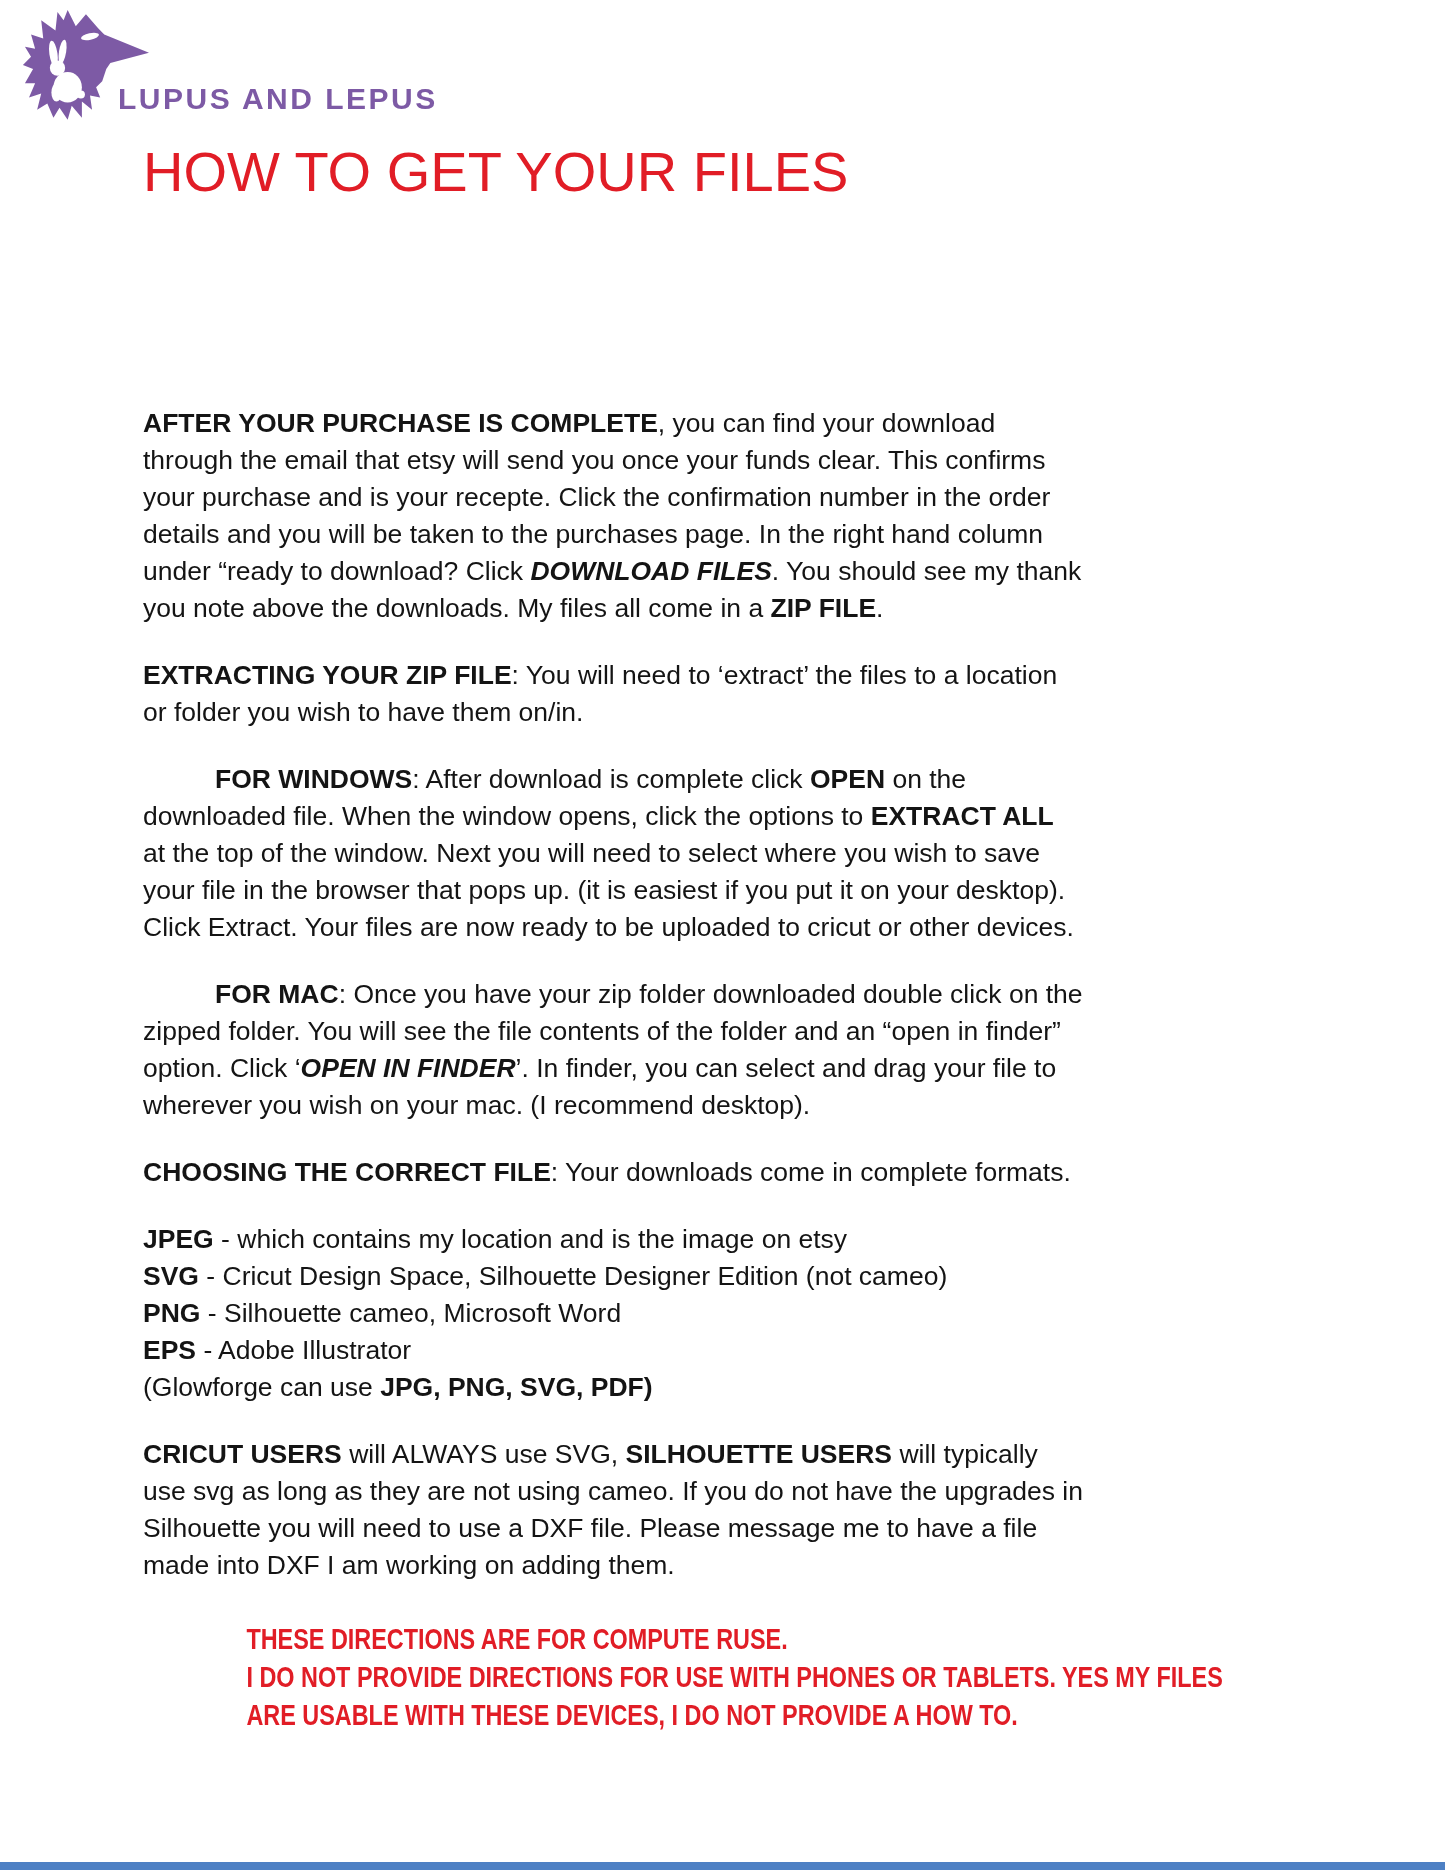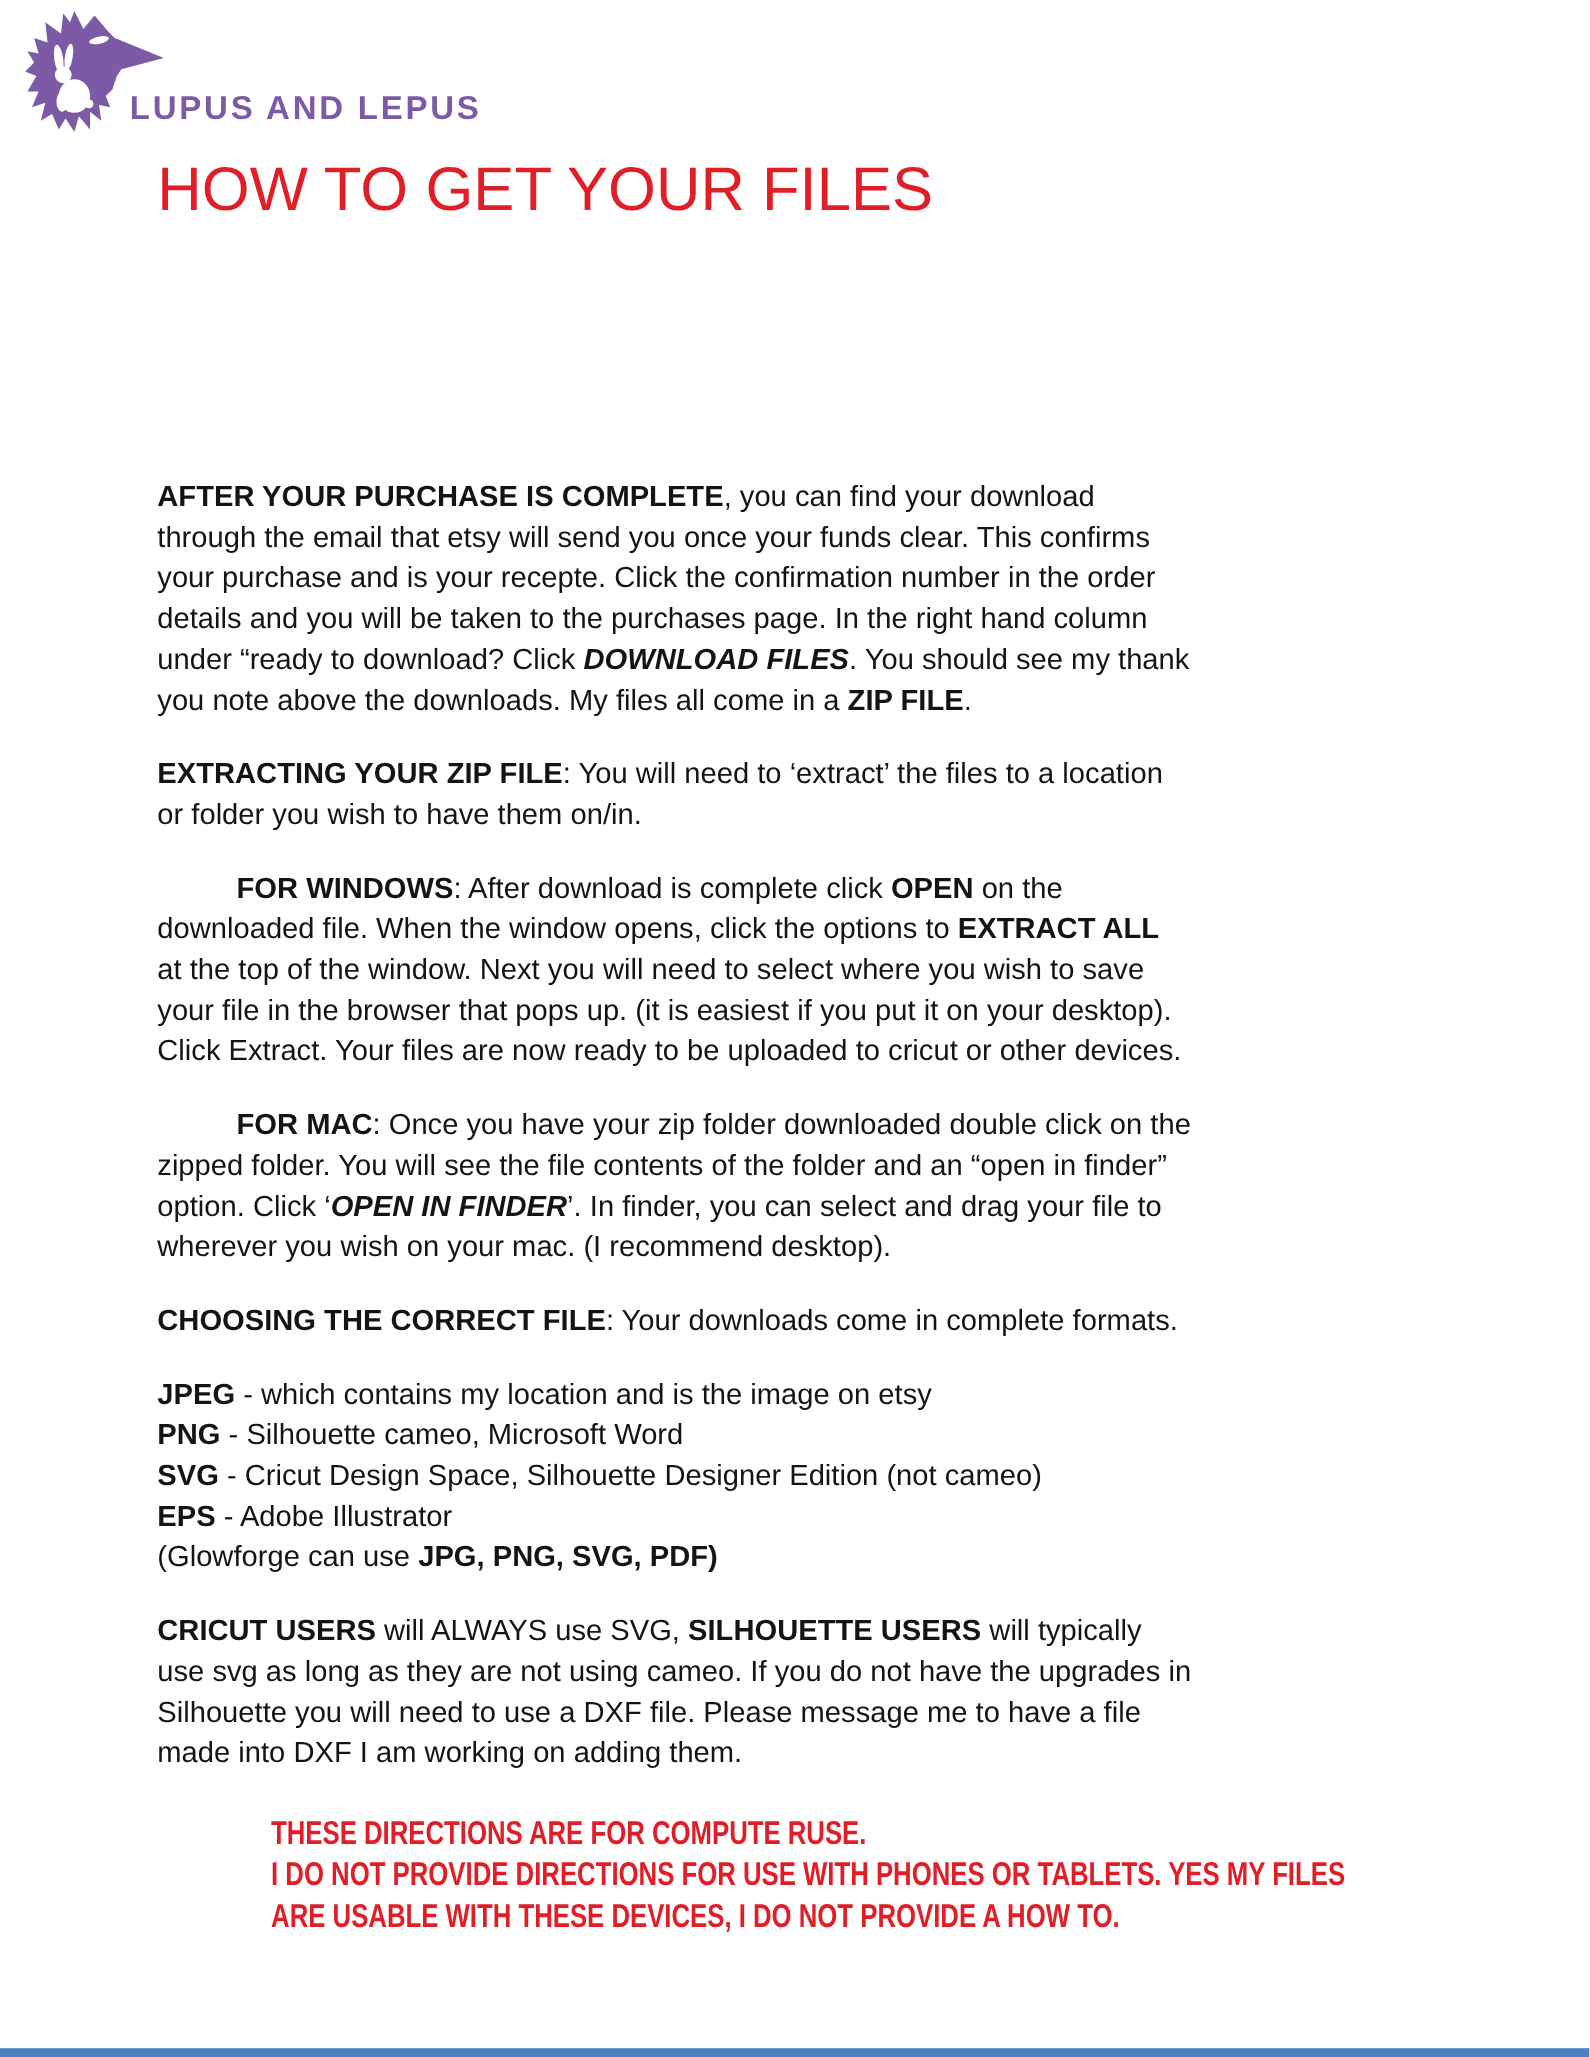--- a/index.html
+++ b/index.html
@@ -27,21 +27,21 @@
   }
   
   .title {
     position: absolute; top: 140px; left: 143px; width: 940px;
     color: var(--red);
     font-size: 56px; line-height: 64px; font-weight: 400;
   }
   
   .content {
     position: absolute; top: 405px; left: 143px; width: 940px;
-    font-size: 26.5px; line-height: 37px; margin-top: 28px;
+    font-size: 26.5px; line-height: 37px;
   }
   .para { margin: 0 0 30px 0; }
   .para.tight { margin-bottom: 0; }
   .para.indent { text-indent: 72px; }
   .b { font-weight: bold; }
   .i { font-style: italic; }
   
   .footer {
     margin-top: 36px;
     text-align: left;
@@ -91,22 +91,22 @@
   </div>
 
   <div class="content">
     <div>
         <p class="para"><span class="b">AFTER YOUR PURCHASE IS COMPLETE</span><span>, you can find your download through the email that etsy will send you once your funds clear. This confirms your purchase and is your recepte. Click the confirmation number in the order details and you will be taken to the purchases page. In the right hand column under “ready to download? Click </span><span class="b i">DOWNLOAD FILES</span><span>. You should see my thank you note above the downloads. My files all come in a </span><span class="b">ZIP FILE</span><span>.</span></p>
         <p class="para"><span class="b">EXTRACTING YOUR ZIP FILE</span><span>: You will need to ‘extract’ the files to a location or folder you wish to have them on/in.</span></p>
         <p class="para indent"><span class="b">FOR WINDOWS</span><span>: After download is complete click </span><span class="b">OPEN</span><span> on the downloaded file. When the window opens, click the options to </span><span class="b">EXTRACT ALL</span><span> at the top of the window. Next you will need to select where you wish to save your file in the browser that pops up. (it is easiest if you put it on your desktop). Click Extract. Your files are now ready to be uploaded to cricut or other devices.</span></p>
         <p class="para indent"><span class="b">FOR MAC</span><span>: Once you have your zip folder downloaded double click on the zipped folder. You will see the file contents of the folder and an “open in finder” option. Click ‘</span><span class="b i">OPEN IN FINDER</span><span>’. In finder, you can select and drag your file to wherever you wish on your mac. (I recommend desktop).</span></p>
         <p class="para"><span class="b">CHOOSING THE CORRECT FILE</span><span>: Your downloads come in complete formats.</span></p>
         <p class="para tight"><span class="b">JPEG</span><span> - which contains my location and is the image on etsy</span></p>
+        <p class="para tight"><span class="b">SVG</span><span> - Cricut Design Space, Silhouette Designer Edition (not cameo)</span></p>
         <p class="para tight"><span class="b">PNG</span><span> - Silhouette cameo, Microsoft Word</span></p>
-        <p class="para tight"><span class="b">SVG</span><span> - Cricut Design Space, Silhouette Designer Edition (not cameo)</span></p>
         <p class="para tight"><span class="b">EPS</span><span> - Adobe Illustrator</span></p>
         <p class="para"><span>(Glowforge can use </span><span class="b">JPG, PNG, SVG, PDF)</span></p>
         <p class="para"><span class="b">CRICUT USERS</span><span> will ALWAYS use SVG, </span><span class="b">SILHOUETTE USERS</span><span> will typically use svg as long as they are not using cameo. If you do not have the upgrades in Silhouette you will need to use a DXF file. Please message me to have a file made into DXF I am working on adding them.</span></p>
       </div>
     <div class="footer">
         <div class="footer-line">THESE DIRECTIONS ARE FOR COMPUTE RUSE.</div>
         <div class="footer-line">I DO NOT PROVIDE DIRECTIONS FOR USE WITH PHONES OR TABLETS. YES MY FILES</div>
         <div class="footer-line">ARE USABLE WITH THESE DEVICES, I DO NOT PROVIDE A HOW TO.</div>
       </div>
   </div>

